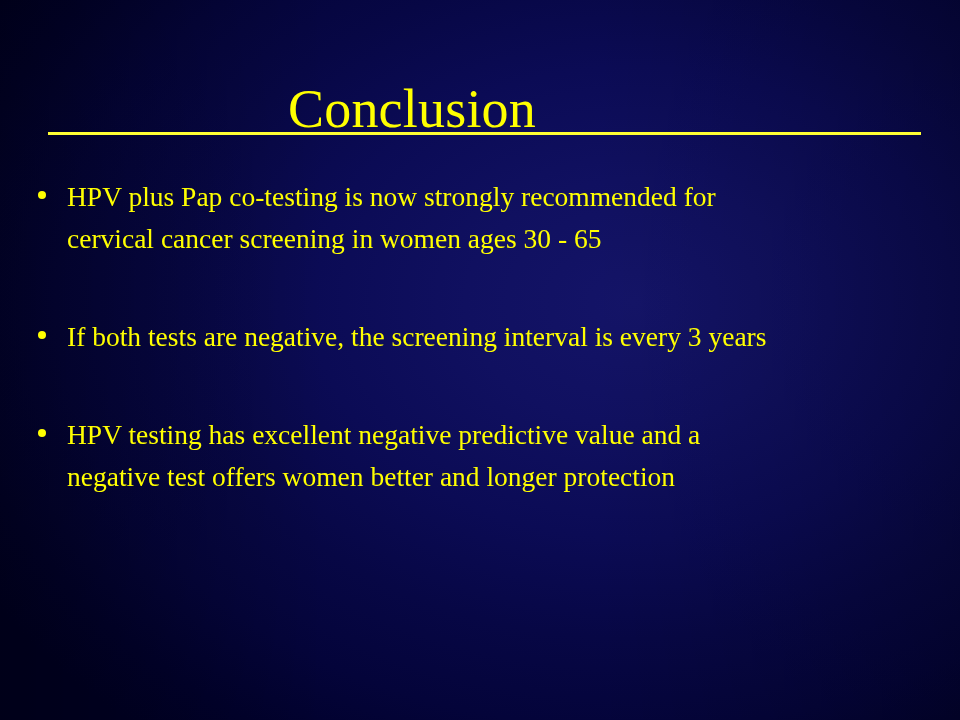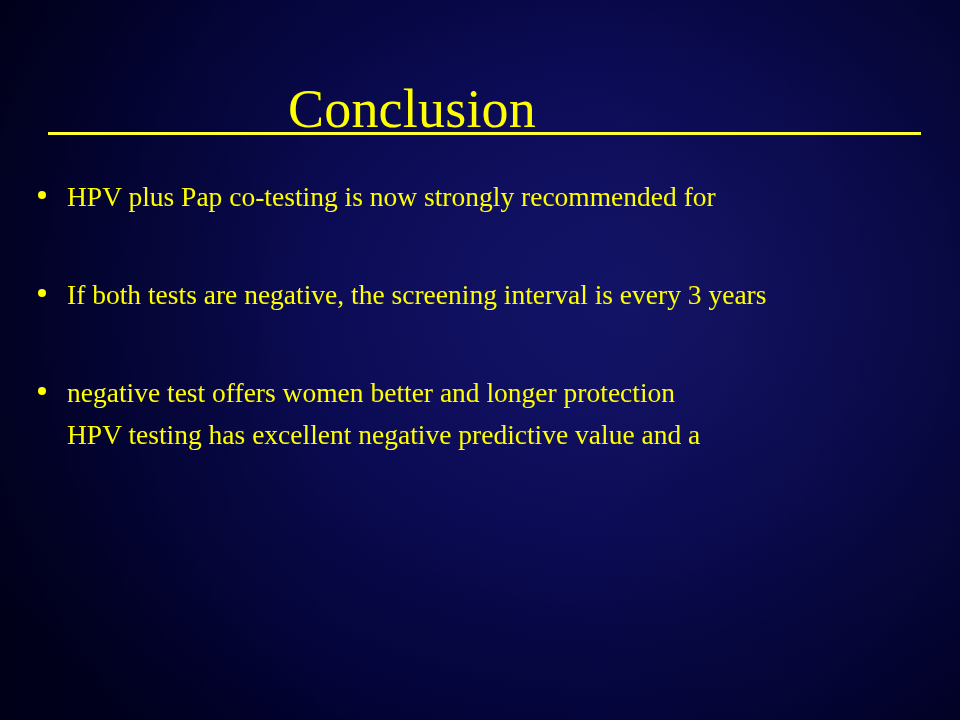--- a/index.html
+++ b/index.html
@@ -113,33 +113,34 @@
     <h1 class="title">Conclusion</h1>
 
     <div class="title-rule"></div>
 
     <div class="bullets">
 
       <div class="bullet">
         <span class="bullet-marker"></span>
         <span class="bullet-text">
           <span class="line">HPV plus Pap co-testing is now strongly recommended for</span>
+          <span class="line">cervical cancer screening in women ages 30 - 65</span>
         </span>
       </div>
 
       <div class="bullet">
         <span class="bullet-marker"></span>
         <span class="bullet-text">
           <span class="line">If both tests are negative, the screening interval is every 3 years</span>
         </span>
       </div>
 
       <div class="bullet">
         <span class="bullet-marker"></span>
         <span class="bullet-text">
+          <span class="line">HPV testing has excellent negative predictive value and a</span>
           <span class="line">negative test offers women better and longer protection</span>
-          <span class="line">HPV testing has excellent negative predictive value and a</span>
         </span>
       </div>
 
     </div>
   </div>
 </div>
 
 </body></html>

